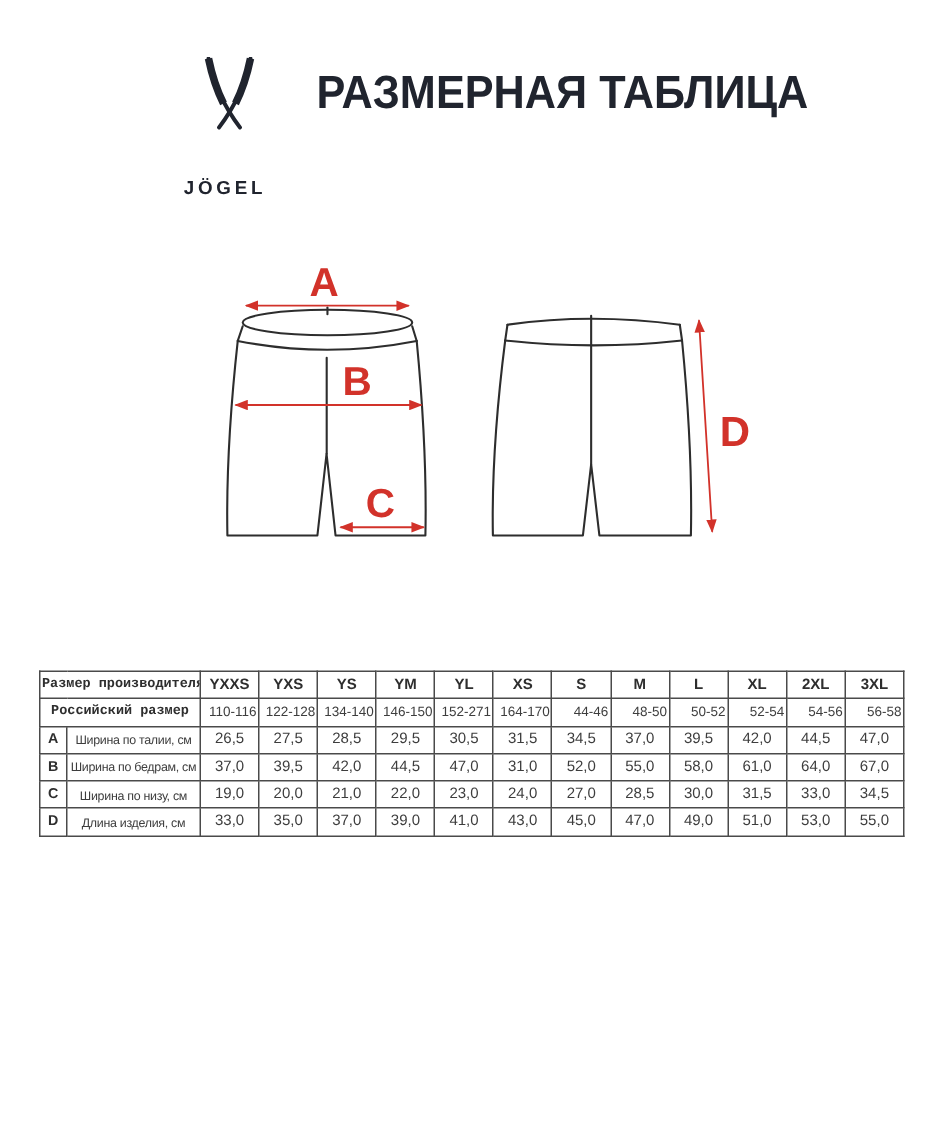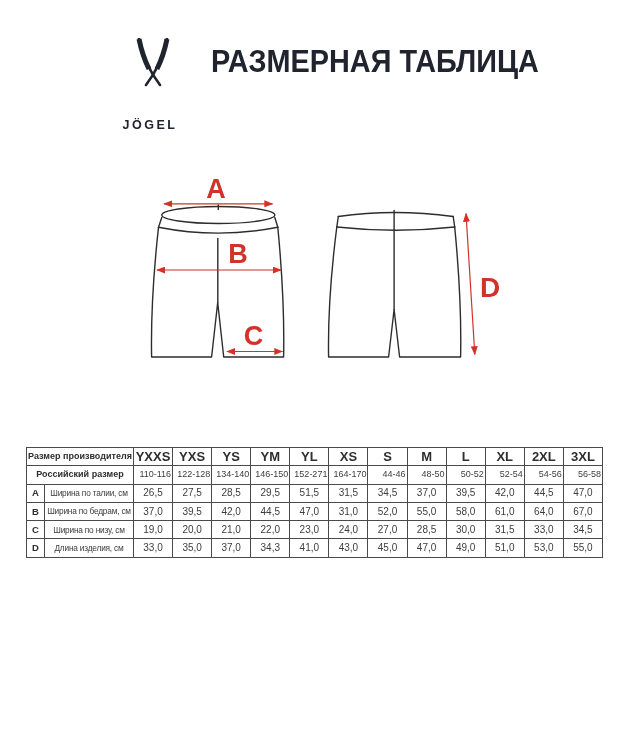--- a/index.html
+++ b/index.html
@@ -46,22 +46,22 @@
     border-collapse:collapse; table-layout:fixed;
   }
   .size-table td {
     border:1px solid var(--border);
     height:18.3px; padding:0 1px;
     text-align:center; vertical-align:middle;
     font-size:9px; color:var(--text); line-height:1;
     overflow:hidden; white-space:nowrap;
   }
   .size-table td.b { font-weight:700; color:#2e2e2e; }
-  .size-table td.lbl-main { font-size:9px; }
-  .size-table td.size { font-size:13px;margin-left:47px; }
+  .size-table td.lbl-main { font-size:9px;font-family:Liberation Mono, monospace; }
+  .size-table td.size { font-size:10px;margin-left:47px; }
   .size-table td.rus { font-size:9px;text-align:right; }
   .size-table td.letter { font-size:9.5px; }
   .size-table td.lbl { font-size:8.3px; letter-spacing:-0.2px; }
   .size-table td.val { font-size:10px; }
 </style>
 </head>
 <body>
 
 <div class="page">
 
@@ -162,21 +162,21 @@
           <td class="rus">54-56</td>
           <td class="rus">56-58</td>
         </tr>
         <tr>
           <td class="b letter">A</td>
           <td class="lbl">Ширина по талии, см</td>
           <td class="val">26,5</td>
           <td class="val">27,5</td>
           <td class="val">28,5</td>
           <td class="val">29,5</td>
-          <td class="val">51,5</td>
+          <td class="val">30,5</td>
           <td class="val">31,5</td>
           <td class="val">34,5</td>
           <td class="val">37,0</td>
           <td class="val">39,5</td>
           <td class="val">42,0</td>
           <td class="val">44,5</td>
           <td class="val">47,0</td>
         </tr>
         <tr>
           <td class="b letter">B</td>
@@ -209,21 +209,21 @@
           <td class="val">31,5</td>
           <td class="val">33,0</td>
           <td class="val">34,5</td>
         </tr>
         <tr>
           <td class="b letter">D</td>
           <td class="lbl">Длина изделия, см</td>
           <td class="val">33,0</td>
           <td class="val">35,0</td>
           <td class="val">37,0</td>
-          <td class="val">34,3</td>
+          <td class="val">39,0</td>
           <td class="val">41,0</td>
           <td class="val">43,0</td>
           <td class="val">45,0</td>
           <td class="val">47,0</td>
           <td class="val">49,0</td>
           <td class="val">51,0</td>
           <td class="val">53,0</td>
           <td class="val">55,0</td>
         </tr>
       </tbody>

